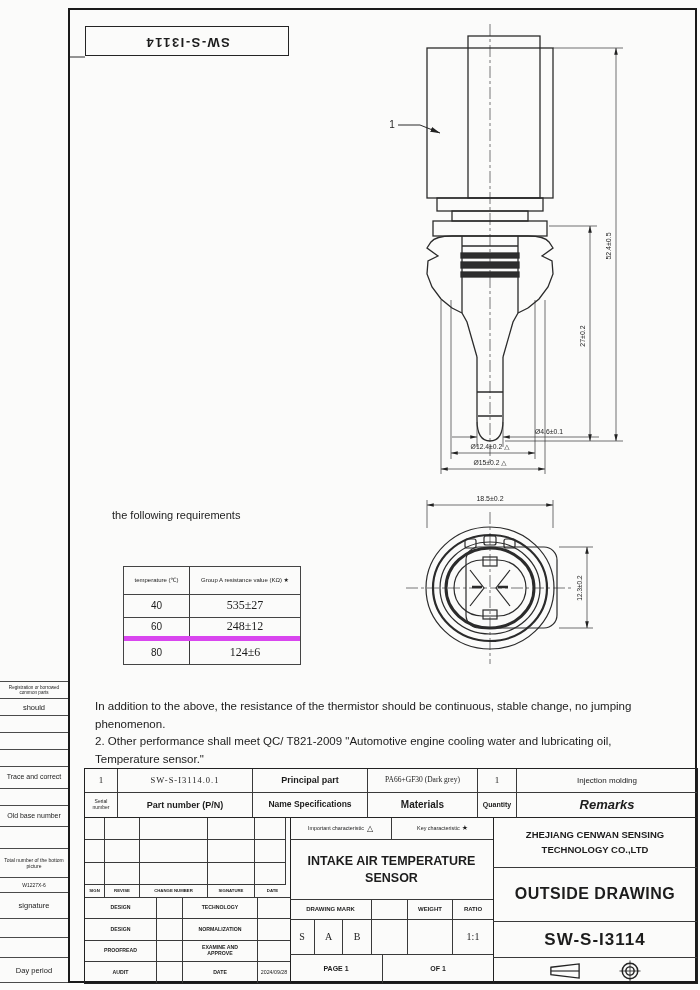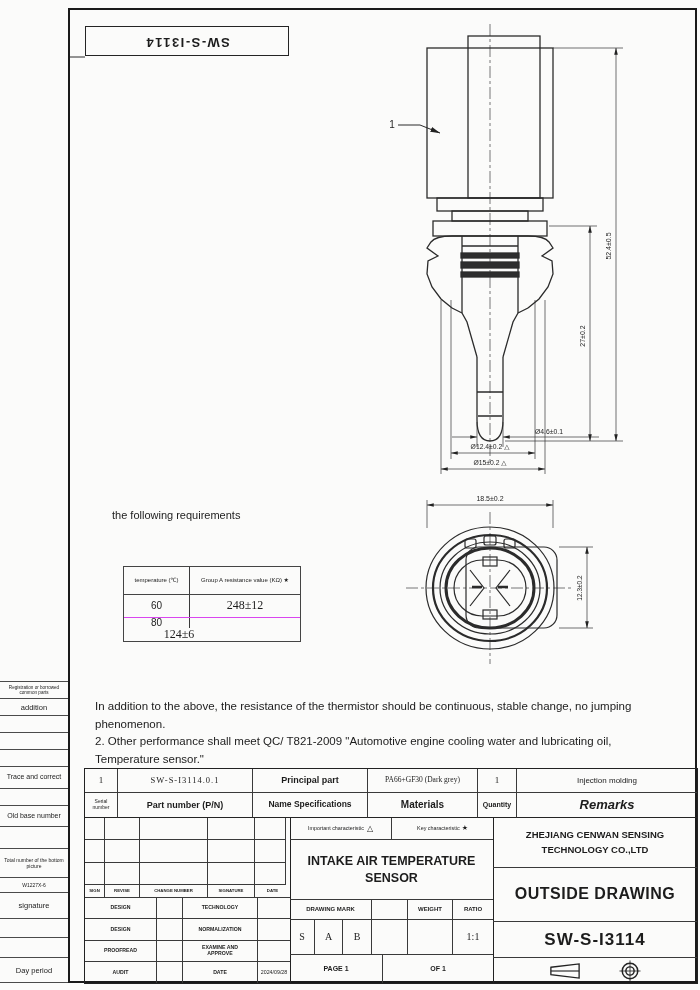--- a/index.html
+++ b/index.html
@@ -107,25 +107,29 @@
 
   <div class="abs" style="left:112px;top:507px;width:280px;font-size:11px;line-height:16px;">
     <div>the following requirements</div>
   </div>
 
   <div class="abs" style="left:123px;top:566px;width:178px;border:1px solid #444;">
     <div style="display:flex;height:28px;border-bottom:1px solid #444;box-sizing:border-box;">
       <div class="cell bR1" style="position:static;width:66px;font-size:6px;padding:0 3px;">temperature (℃)</div>
       <div class="cell" style="position:static;width:110px;font-size:6px;padding:0 6px;">Group A resistance value (KΩ) ★</div>
     </div>
-    <div style="display:flex;height:23px;border-bottom:1px solid #d946ef;box-sizing:border-box;">
+    <div style="display:flex;height:23px;border-bottom:1px solid #444;box-sizing:border-box;">
+      <div class="cell bR1" style="position:static;width:66px;font-size:10px;">40</div>
+      <div class="cell serif" style="position:static;width:110px;font-size:12px;">535±27</div>
+    </div>
+    <div style="display:flex;height:23px;border-bottom:5px solid #d946ef;box-sizing:border-box;">
       <div class="cell bR1" style="position:static;width:66px;font-size:10px;">60</div>
       <div class="cell serif" style="position:static;width:110px;font-size:12px;">248±12</div>
     </div>
-    <div style="display:flex;height:23px;box-sizing:border-box;flex-direction:column;">
+    <div style="display:flex;height:23px;box-sizing:border-box;">
       <div class="cell bR1" style="position:static;width:66px;font-size:10px;">80</div>
       <div class="cell serif" style="position:static;width:110px;font-size:12px;">124±6</div>
     </div>
   </div>
 
   <div class="abs" style="left:95px;top:683px;width:580px;font-size:11.5px;line-height:17.5px;margin-top:15px;">
     <div>In addition to the above, the resistance of the thermistor should be continuous, stable change, no jumping phenomenon.</div>
     <div>2. Other performance shall meet QC/ T821-2009 "Automotive engine cooling water and lubricating oil, Temperature sensor."</div>
   </div>
 
@@ -229,21 +233,21 @@
     <svg width="22" height="22" viewBox="0 0 24 24">
       <circle cx="12" cy="12" r="8.5" fill="none" stroke="#222" stroke-width="1.6"></circle>
       <circle cx="12" cy="12" r="4.5" fill="none" stroke="#222" stroke-width="1.6"></circle>
       <line x1="0.5" y1="12" x2="23.5" y2="12" stroke="#222" stroke-width="0.9"></line>
       <line x1="12" y1="0.5" x2="12" y2="23.5" stroke="#222" stroke-width="0.9"></line>
     </svg>
   </div>
 
   <div class="abs" style="left:0;top:681px;width:68px;height:302px;border-bottom:1px solid #4a4a4a;">
     <div class="srow" style="height:17px;font-size:4.6px;padding:0 2px;">Registration or borrowed common parts</div>
-    <div class="srow" style="height:17px;font-size:7.5px;">addition</div>
+    <div class="srow" style="height:17px;font-size:7.5px;">should</div>
     <div class="srow" style="height:17px;"></div>
     <div class="srow" style="height:17px;"></div>
     <div class="srow" style="height:17px;"></div>
     <div class="srow" style="height:22px;font-size:7px;">Trace and correct</div>
     <div class="srow" style="height:17px;"></div>
     <div class="srow" style="height:21px;font-size:7px;">Old base number</div>
     <div class="srow" style="height:22px;"></div>
     <div class="srow" style="height:29px;font-size:5px;padding:0 4px;">Total number of the bottom picture</div>
     <div class="srow" style="height:15px;font-size:5px;">W1227X-6</div>
     <div class="srow" style="height:26px;font-size:7.5px;">signature</div>

